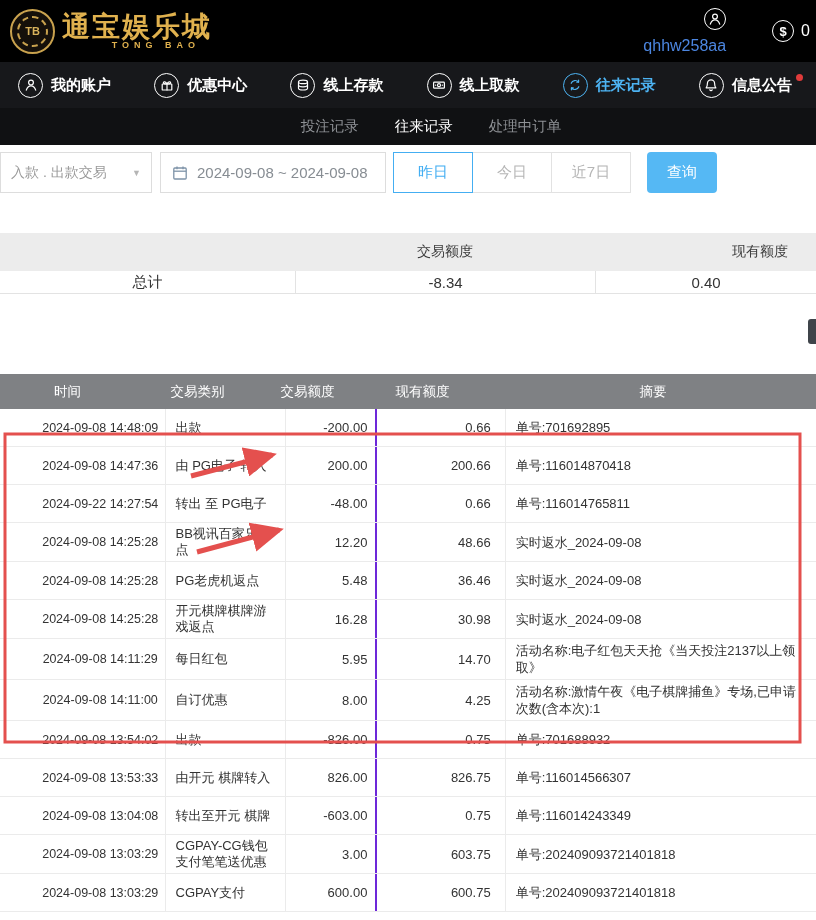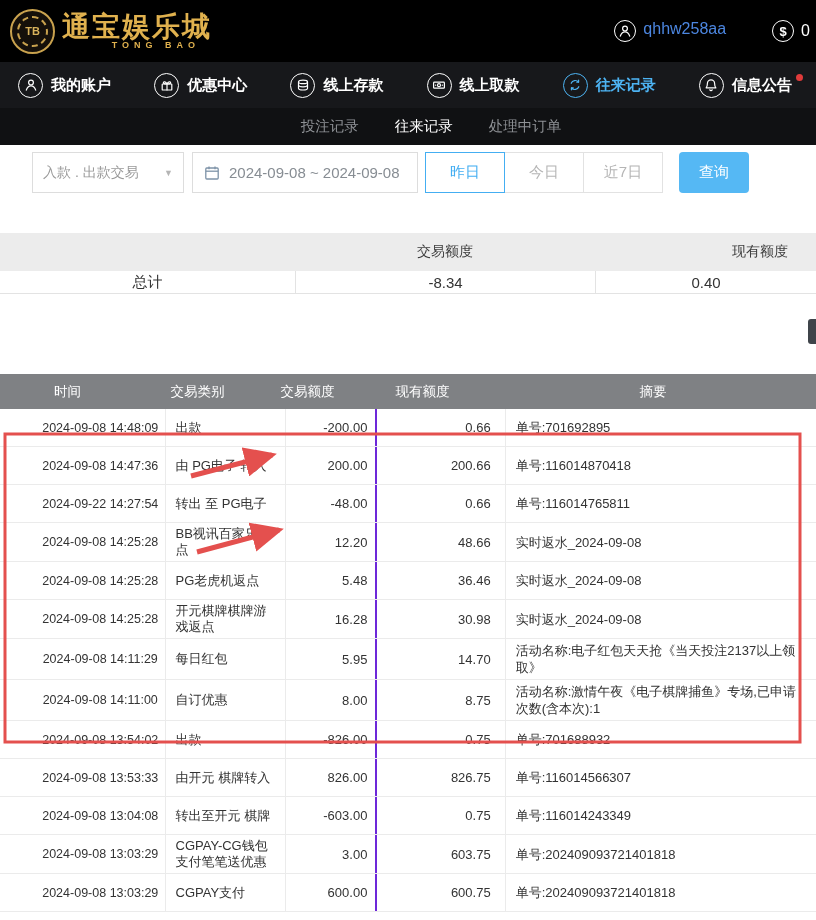--- a/index.html
+++ b/index.html
@@ -40,21 +40,21 @@
     color: #e0b14e; font-size: 9px; letter-spacing: 5px;
     align-self: flex-end; margin: -2px 12px 0 0; font-weight: bold;
   }
   .header-right { margin-left: auto; display: flex; align-items: center; }
   .round-icon {
     width: 22px; height: 22px; border-radius: 50%;
     border: 1.5px solid #fff; color: #fff;
     display: flex; align-items: center; justify-content: center;
     flex: 0 0 auto;
   }
-  .user-group { display: flex; align-items: flex-start; gap: 7px; cursor: pointer; }
+  .user-group { display: flex; align-items: flex-end; gap: 7px; cursor: pointer; flex-direction: column; }
   .username { color: #4c86e0; font-size: 16px; }
   .balance-group { display: flex; align-items: center; gap: 7px; margin-left: 46px; cursor: pointer; }
   .dollar { font-size: 13px; font-weight: bold; }
   .balance-val { color: #fff; font-size: 16px; }
 
   
   .nav {
     height: 46px; background: #17181b;
     display: flex; align-items: center; justify-content: space-between;
     padding: 0 24px 0 18px;
@@ -79,21 +79,21 @@
   
   .subnav {
     height: 37px; background: #101113;
     display: flex; align-items: center; justify-content: center; gap: 36px;
     padding-left: 46px;
   }
   .subnav-tab { color: #8f9296; font-size: 14.5px; cursor: pointer; }
   .subnav-tab.active { color: #fff; }
 
   
-  .filter-bar { display: flex; align-items: center; margin-top: 11px; height: 33px; margin-left: 32px; }
+  .filter-bar { display: flex; align-items: center; margin-top: 11px; height: 33px; }
   .dropdown {
     width: 152px; height: 41px; border: 1px solid #ddd;
     display: flex; align-items: center; padding: 0 10px;
     color: #999; font-size: 14px; cursor: pointer; background: #fff;
   }
   .caret { margin-left: auto; color: #b5b5b5; font-size: 9px; }
   .datebox {
     margin-left: 8px; width: 226px; height: 41px; border: 1px solid #ddd;
     display: flex; align-items: center; gap: 9px; padding: 0 11px;
     color: #878d93; font-size: 15px; cursor: pointer; background: #fff;
@@ -350,21 +350,21 @@
     <div class="t-cell c-type">每日红包</div>
     <div class="t-cell c-amount">5.95</div>
     <div class="t-cell c-balance">14.70</div>
     <div class="t-cell c-note">活动名称:电子红包天天抢《当天投注2137以上领取》</div>
   </div>
 
   <div class="t-row">
     <div class="t-cell c-time">2024-09-08 14:11:00</div>
     <div class="t-cell c-type">自订优惠</div>
     <div class="t-cell c-amount">8.00</div>
-    <div class="t-cell c-balance">8.75</div>
+    <div class="t-cell c-balance">4.25</div>
     <div class="t-cell c-note">活动名称:激情午夜《电子棋牌捕鱼》专场,已申请次数(含本次):1</div>
   </div>
 
   <div class="t-row">
     <div class="t-cell c-time">2024-09-08 13:54:02</div>
     <div class="t-cell c-type">出款</div>
     <div class="t-cell c-amount">-826.00</div>
     <div class="t-cell c-balance">0.75</div>
     <div class="t-cell c-note">单号:701688932</div>
   </div>

